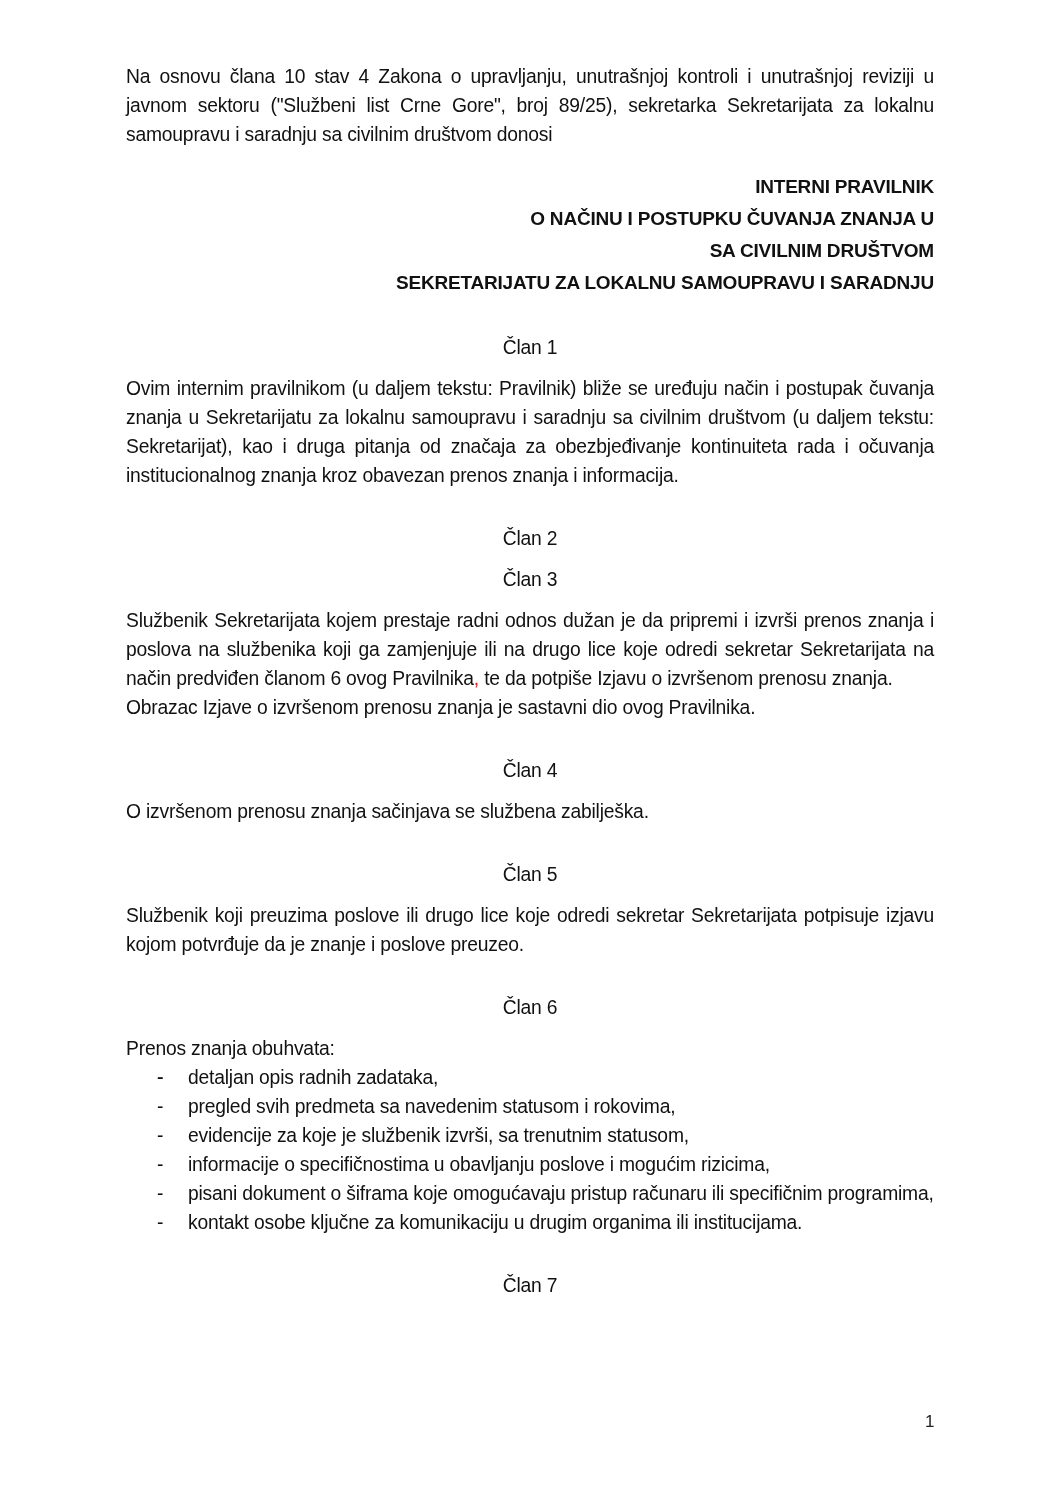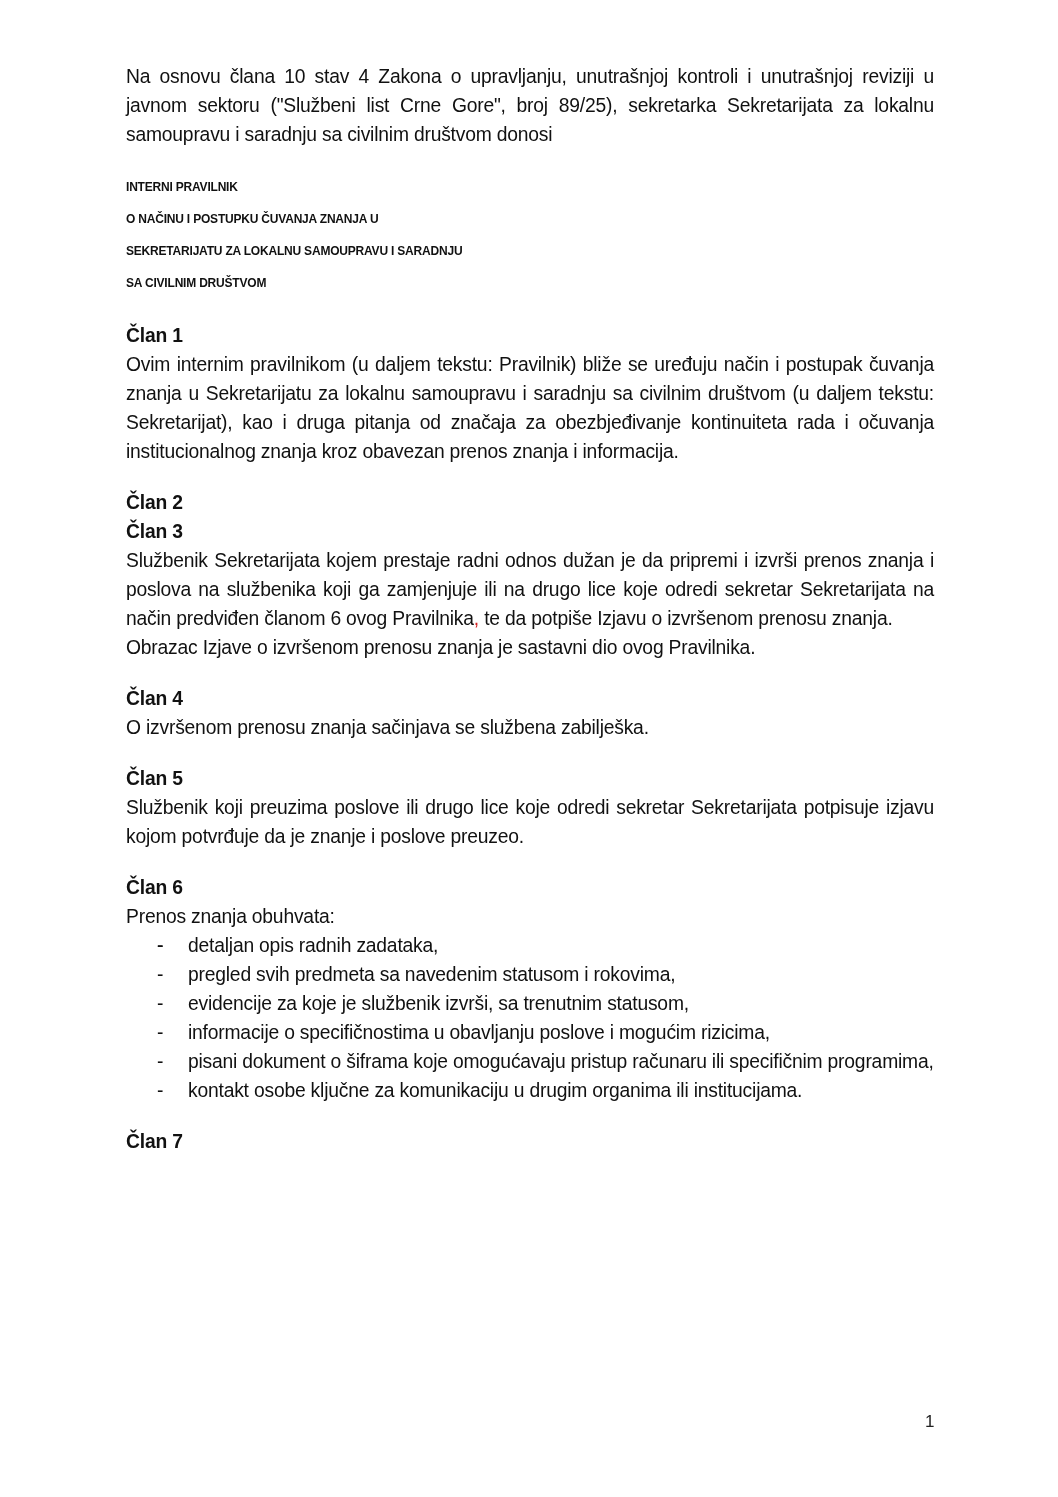--- a/index.html
+++ b/index.html
@@ -8,24 +8,24 @@
     position: absolute; left: 0; top: 0; width: 1058px; height: 1497px;
     background: #ffffff; color: #111111;
     font-family: "Liberation Sans", sans-serif;
   }
   .content {
     position: absolute; left: 126px; top: 62px; width: 808px;
     font-size: 19.3px; line-height: 29px; letter-spacing: -0.2px;
   }
   p { margin: 0; text-align: justify; }
   .title {
-    text-align: left; font-weight: bold; font-size: 12px; line-height: 32px;
+    text-align: right; font-weight: bold; font-size: 19px; line-height: 32px;
     margin-top: 22px;
   }
-  .heading { font-weight: bold; margin: 0; }
+  .heading { text-align: center; font-weight: normal; margin: 12px; }
   .gap-big { height: 22px; }
   .list { margin: 0; padding: 0; list-style: none; }
   .list li { position: relative; padding-left: 62px; text-align: left; }
   .list li .dash { position: absolute; left: 31px; top: 0; }
   .red { color: #d42020; }
   .pagenum {
     position: absolute; left: 925px; top: 1412px; font-size: 17px;
     font-family: "Liberation Sans", sans-serif; color: #222;
   }
 </style>
@@ -33,22 +33,22 @@
 <body>
 
 <div class="page">
   <div class="content">
 
     <p>Na osnovu člana 10 stav 4 Zakona o upravljanju, unutrašnjoj kontroli i unutrašnjoj reviziji u javnom sektoru ("Službeni list Crne Gore", broj 89/25), sekretarka Sekretarijata za lokalnu samoupravu i saradnju sa civilnim društvom donosi</p>
 
     <div class="title">
       <div>INTERNI PRAVILNIK</div>
       <div>O NAČINU I POSTUPKU ČUVANJA ZNANJA U</div>
+      <div>SA CIVILNIM DRUŠTVOM</div>
       <div>SEKRETARIJATU ZA LOKALNU SAMOUPRAVU I SARADNJU</div>
-      <div>SA CIVILNIM DRUŠTVOM</div>
     </div>
 
     <div class="gap-big"></div>
     <div class="heading">Član 1</div>
     <p>Ovim internim pravilnikom (u daljem tekstu: Pravilnik) bliže se uređuju način i postupak čuvanja znanja u Sekretarijatu za lokalnu samoupravu i saradnju sa civilnim društvom (u daljem tekstu: Sekretarijat), kao i druga pitanja od značaja za obezbjeđivanje kontinuiteta rada i očuvanja institucionalnog znanja kroz obavezan prenos znanja i informacija.</p>
 
     <div class="gap-big"></div>
     <div class="heading">Član 2</div>
 
     <div class="heading">Član 3</div>

